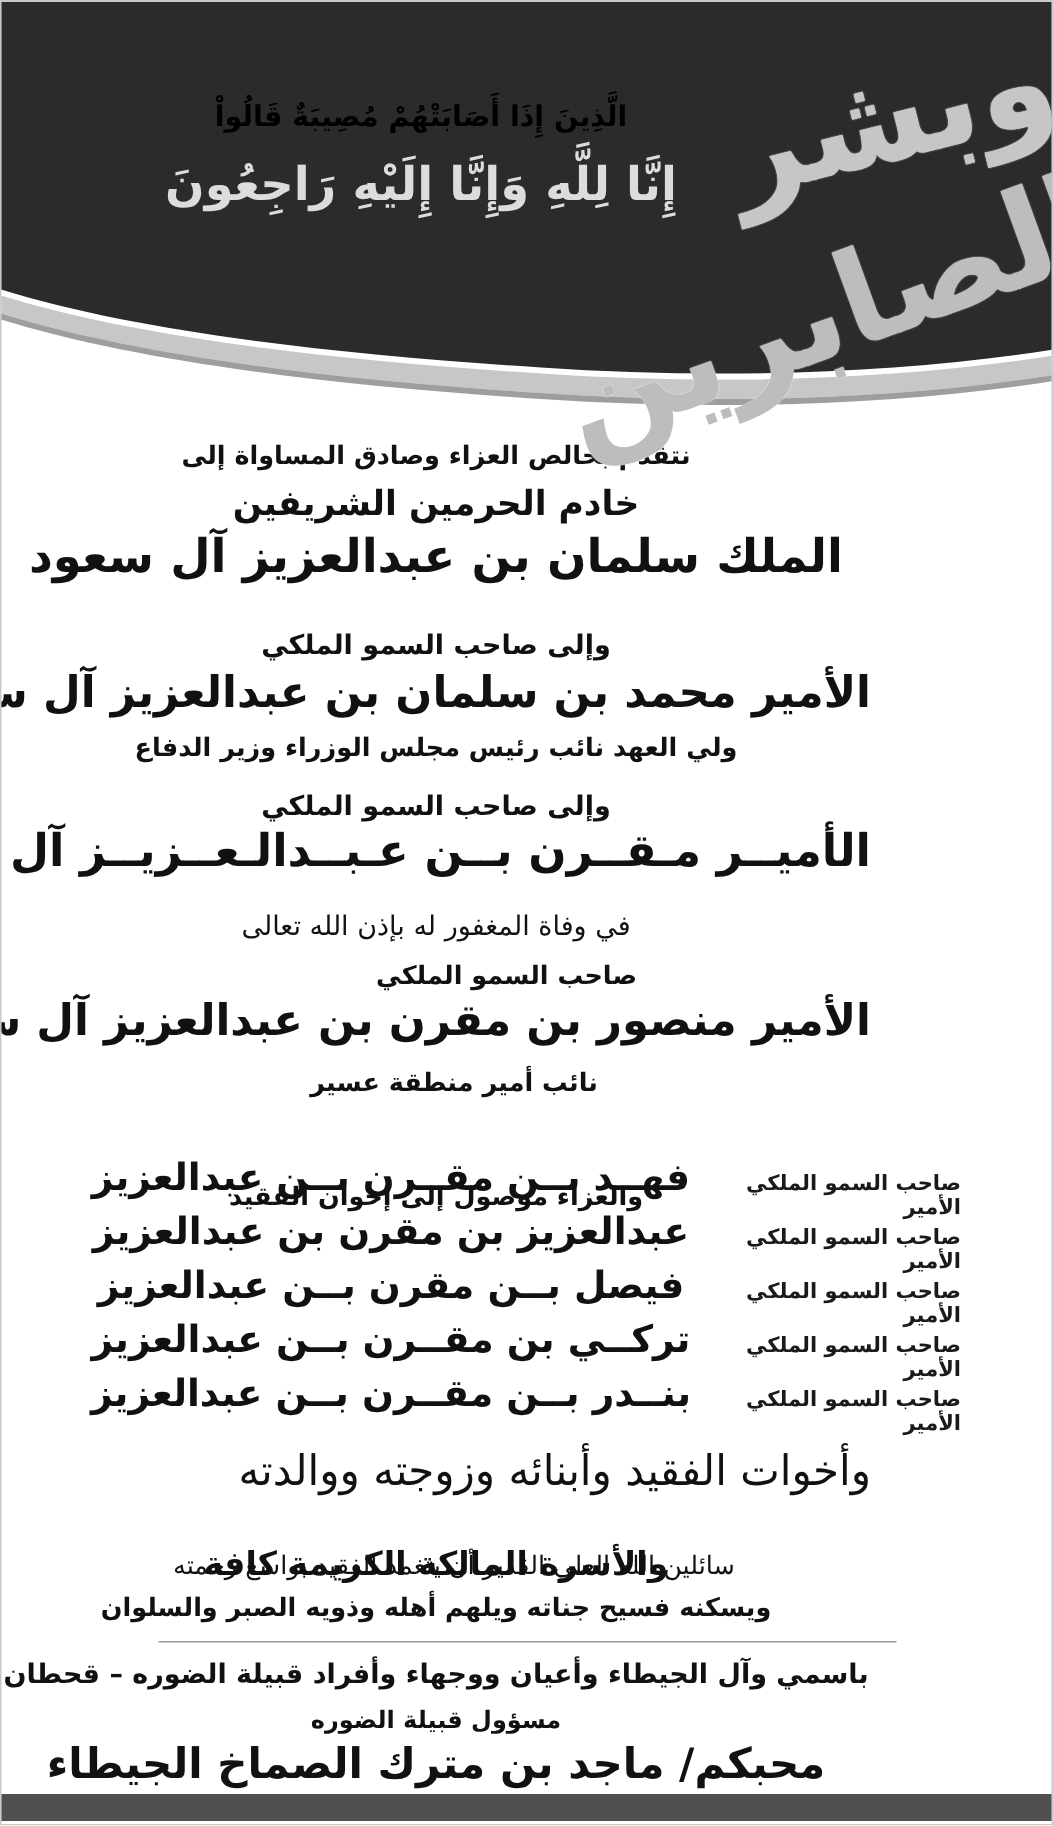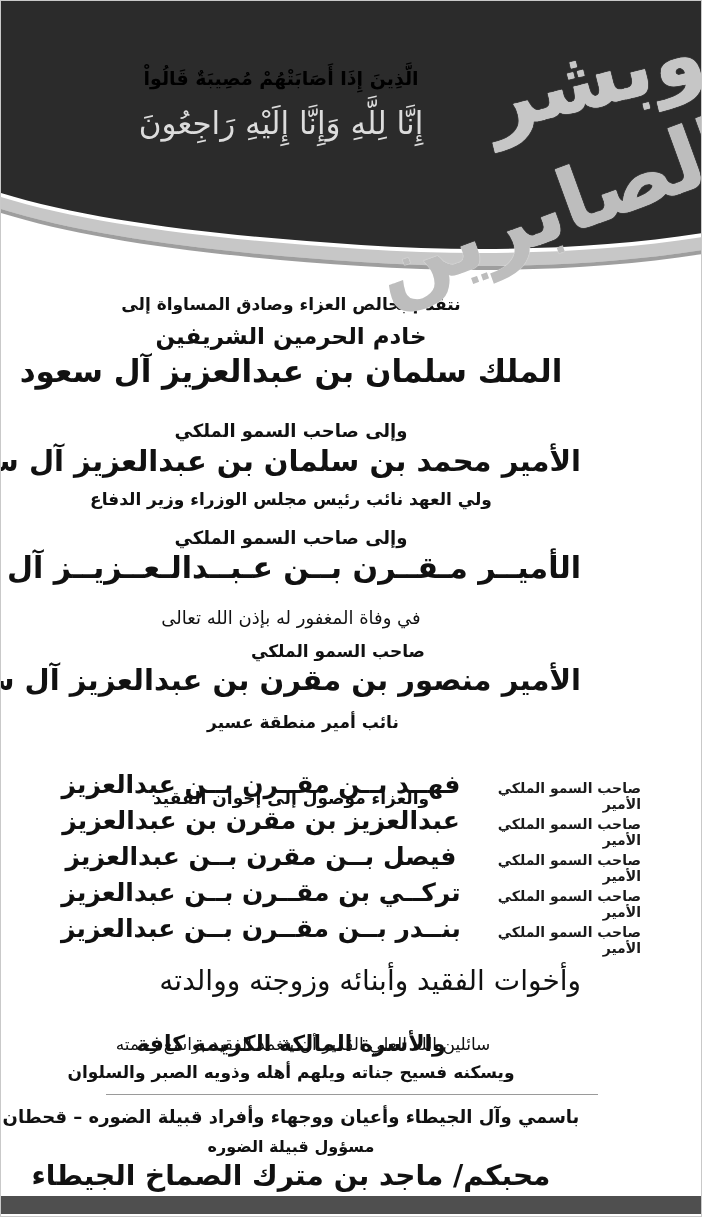--- a/index.html
+++ b/index.html
@@ -16,21 +16,21 @@
     color:#111111;
   }
   
   .header{position:absolute;top:0;left:0;width:702px;height:280px;}
   .header svg{position:absolute;top:0;left:0;}
   .verse{
     position:absolute;top:66px;left:96px;width:368px;
     text-align:center;color:#ededed;z-index:3;
   }
   .verse .v1{font-size:19px;font-weight:bold;letter-spacing:.5px;color:#000000;}
-  .verse .v2{margin-top:16px;font-size:31px;font-weight:normal;color:#dcdcdc;letter-spacing:1px;}
+  .verse .v2{margin-top:16px;font-size:31px;font-weight:bold;color:#dcdcdc;letter-spacing:1px;}
   .calligraphy{
     position:absolute;top:0;right:0;width:235px;height:278px;z-index:2;
     pointer-events:none;
   }
   .calligraphy .c1{
     position:absolute;top:2px;right:14px;
     font-size:84px;font-weight:bold;color:#c6c6c6;
     transform:rotate(-14deg);transform-origin:top right;
     text-shadow:0 0 1px #ffffff;
   }

